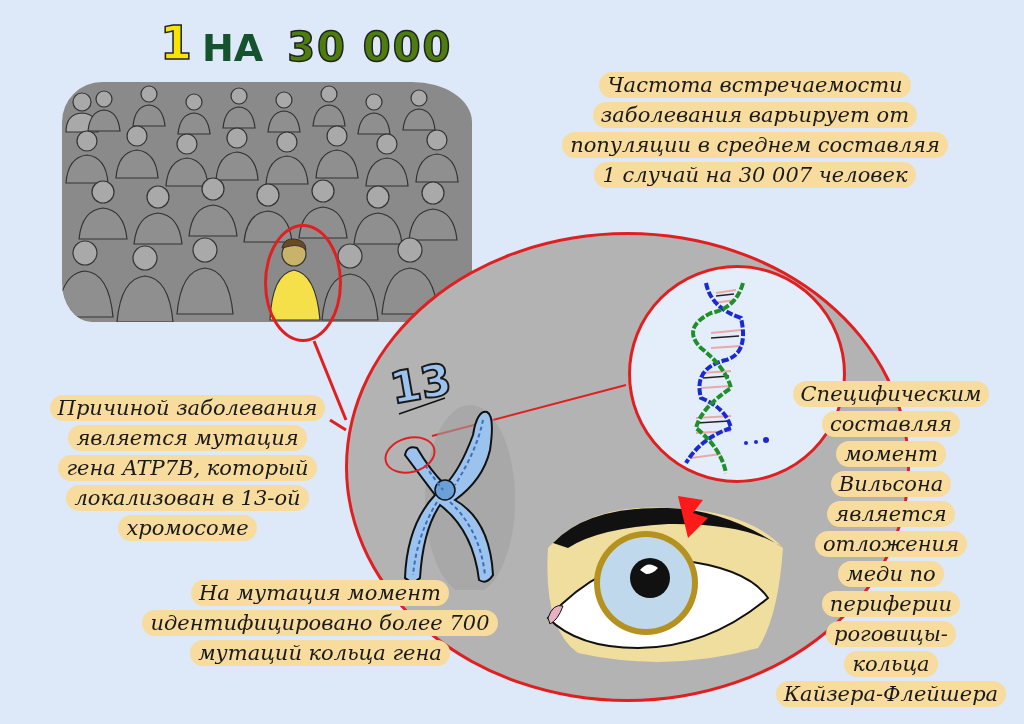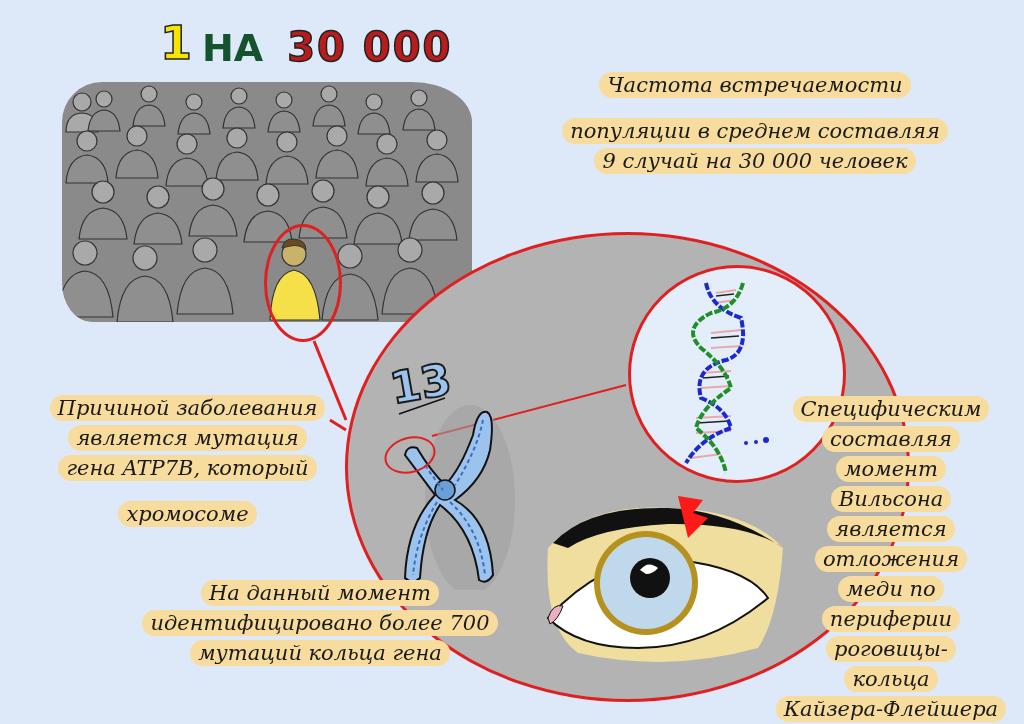--- a/index.html
+++ b/index.html
@@ -12,21 +12,21 @@
   #dna-circle{position:absolute;left:628px;top:265px;width:218px;height:218px;border-radius:50%;background:#e4eefb;border:3px solid #e02020;box-sizing:border-box;}
   #crowd{position:absolute;left:62px;top:82px;width:410px;height:240px;background:#8a8a8a;border-radius:40px 60px 30px 30px / 40px 40px 20px 40px;overflow:hidden;}
   .title-num{font-family:"DejaVu Sans",sans-serif;font-weight:bold;font-size:40px;}
 </style>
 </head>
 <body>
 
 <div class="abs" style="left:160px;top:16px;display:flex;align-items:flex-end;gap:10px;">
   <span class="title-num" style="color:#f5e500;-webkit-text-stroke:1.5px #222;font-size:46px;">1</span>
   <span class="title-num" style="color:#14532d;font-size:38px;">НА</span>
-  <span class="title-num" style="color:#b91c1c;-webkit-text-stroke:1.5px #222;font-size:40px;margin-left:14px;letter-spacing:2px;">30 000</span>
+  <span class="title-num" style="color:#4d7c0f;-webkit-text-stroke:1.5px #222;font-size:40px;margin-left:14px;letter-spacing:2px;">30 000</span>
 </div>
 
 <div id="crowd">
   <svg width="410" height="240" viewBox="0 0 410 240">
     <g fill="#a9a9a9" stroke="#333" stroke-width="1.2">
 
       <g id="p">
           <circle cx="20" cy="20" r="9"></circle>
           <path d="M4 50 Q4 32 20 31 Q36 32 36 50 Z"></path>
         </g>
@@ -217,40 +217,40 @@
   <path d="M20 130 Q80 65 150 72 Q220 80 240 110 Q180 160 110 160 Q50 160 20 130 Z" fill="#fff" stroke="#111" stroke-width="2"></path>
   <circle cx="118" cy="95" r="52" fill="#b59220"></circle>
   <circle cx="118" cy="95" r="46" fill="#c0d8ec"></circle>
   <circle cx="122" cy="90" r="20" fill="#111"></circle>
   <path d="M112 82 Q120 72 130 80 Q125 86 118 86 Z" fill="#fff"></path>
   <path d="M20 130 Q25 115 35 118 Q30 132 22 136 Z" fill="#e8b0c0" stroke="#111"></path>
 </svg>
 
 <div class="block" style="left:535px;top:70px;width:440px;">
   <span class="hl">Частота встречаемости</span><br>
-  <br>
+  <span class="hl">заболевания варьирует от</span><br>
   <span class="hl">популяции в среднем составляя</span><br>
-  <span class="hl">9 случай на 30 000 человек</span>
+  <span class="hl">1 случай на 30 007 человек</span>
 </div>
 
 <div class="block" style="left:10px;top:393px;width:355px;">
   <span class="hl">Причиной заболевания</span><br>
   <span class="hl">является мутация</span><br>
   <span class="hl">гена ATP7B, который</span><br>
-  <br>
+  <span class="hl">локализован в 13-ой</span><br>
   <span class="hl">хромосоме</span>
 </div>
 
 <div class="block" style="left:115px;top:578px;width:410px;">
-  <span class="hl">На данный момент</span><br>
+  <span class="hl">На мутация момент</span><br>
   <span class="hl">идентифицировано более 700</span><br>
   <span class="hl">мутаций кольца гена</span>
 </div>
 
-<div class="block" style="left:758px;top:394px;width:266px;">
+<div class="block" style="left:758px;top:379px;width:266px;">
   <span class="hl">Специфическим</span><br>
   <span class="hl">составляя</span><br>
   <span class="hl">момент</span><br>
   <span class="hl">Вильсона</span><br>
   <span class="hl">является</span><br>
   <span class="hl">отложения</span><br>
   <span class="hl">меди по</span><br>
   <span class="hl">периферии</span><br>
   <span class="hl">роговицы-</span><br>
   <span class="hl">кольца</span><br>

